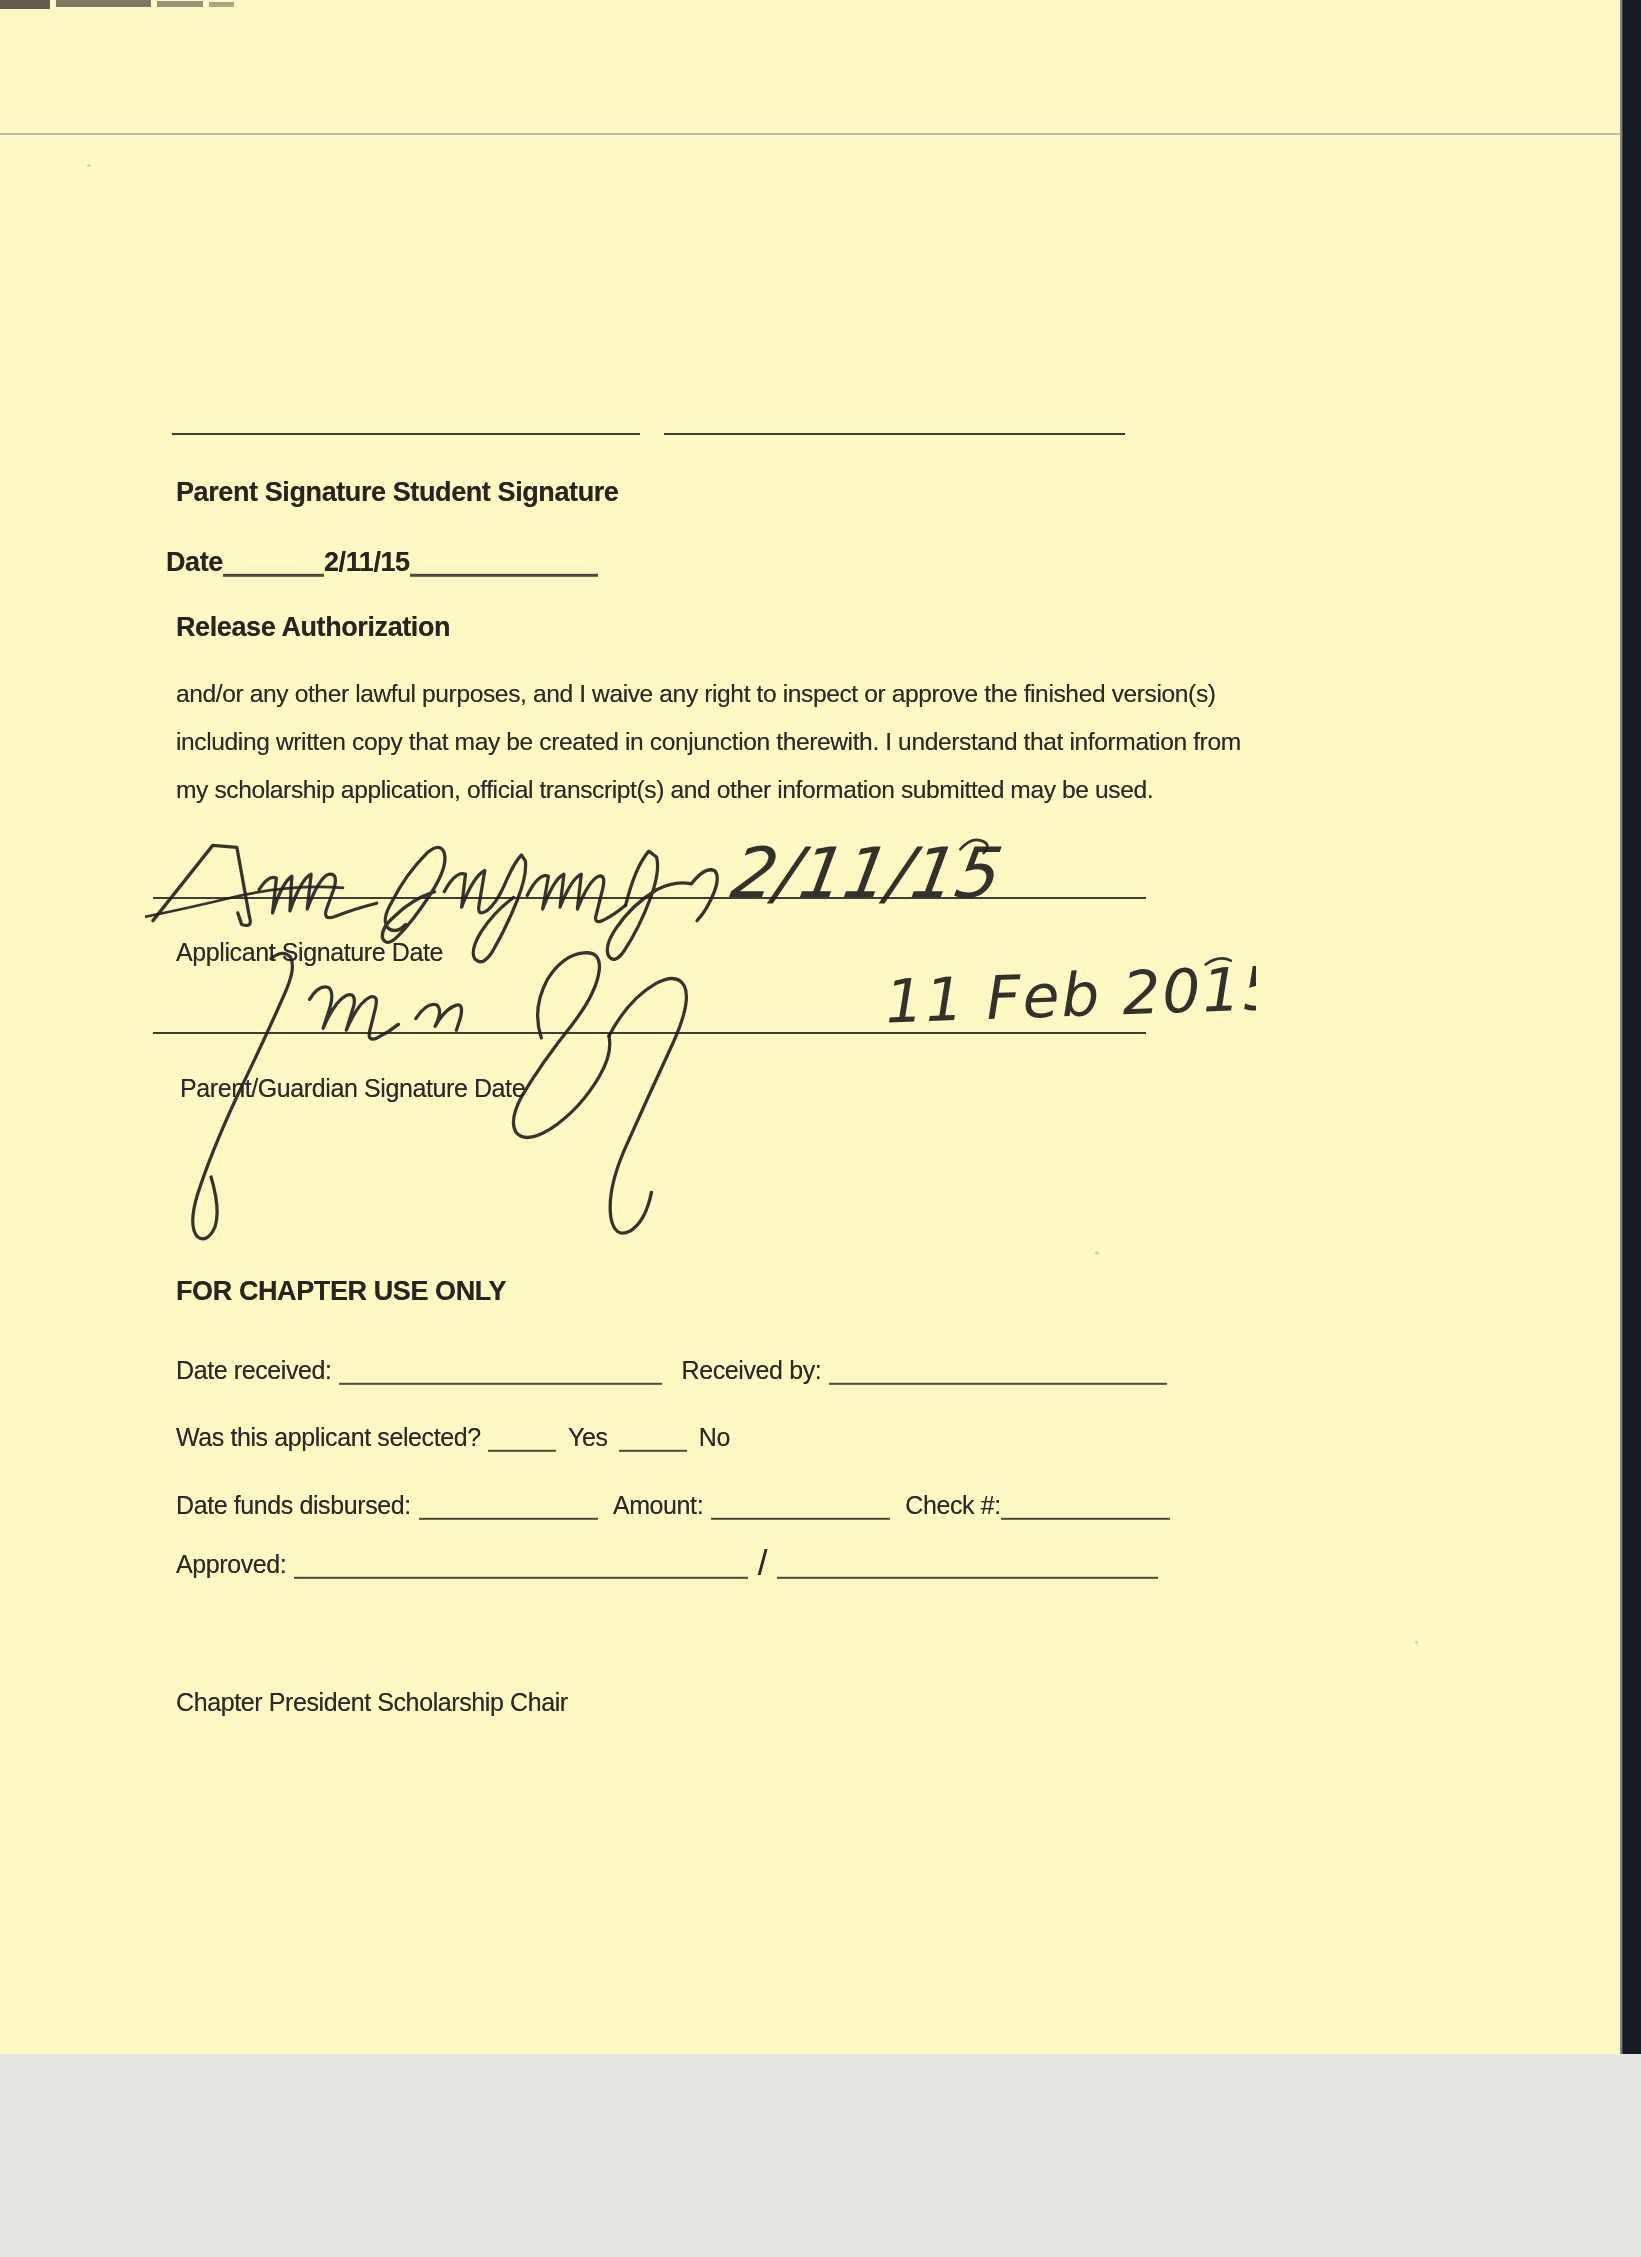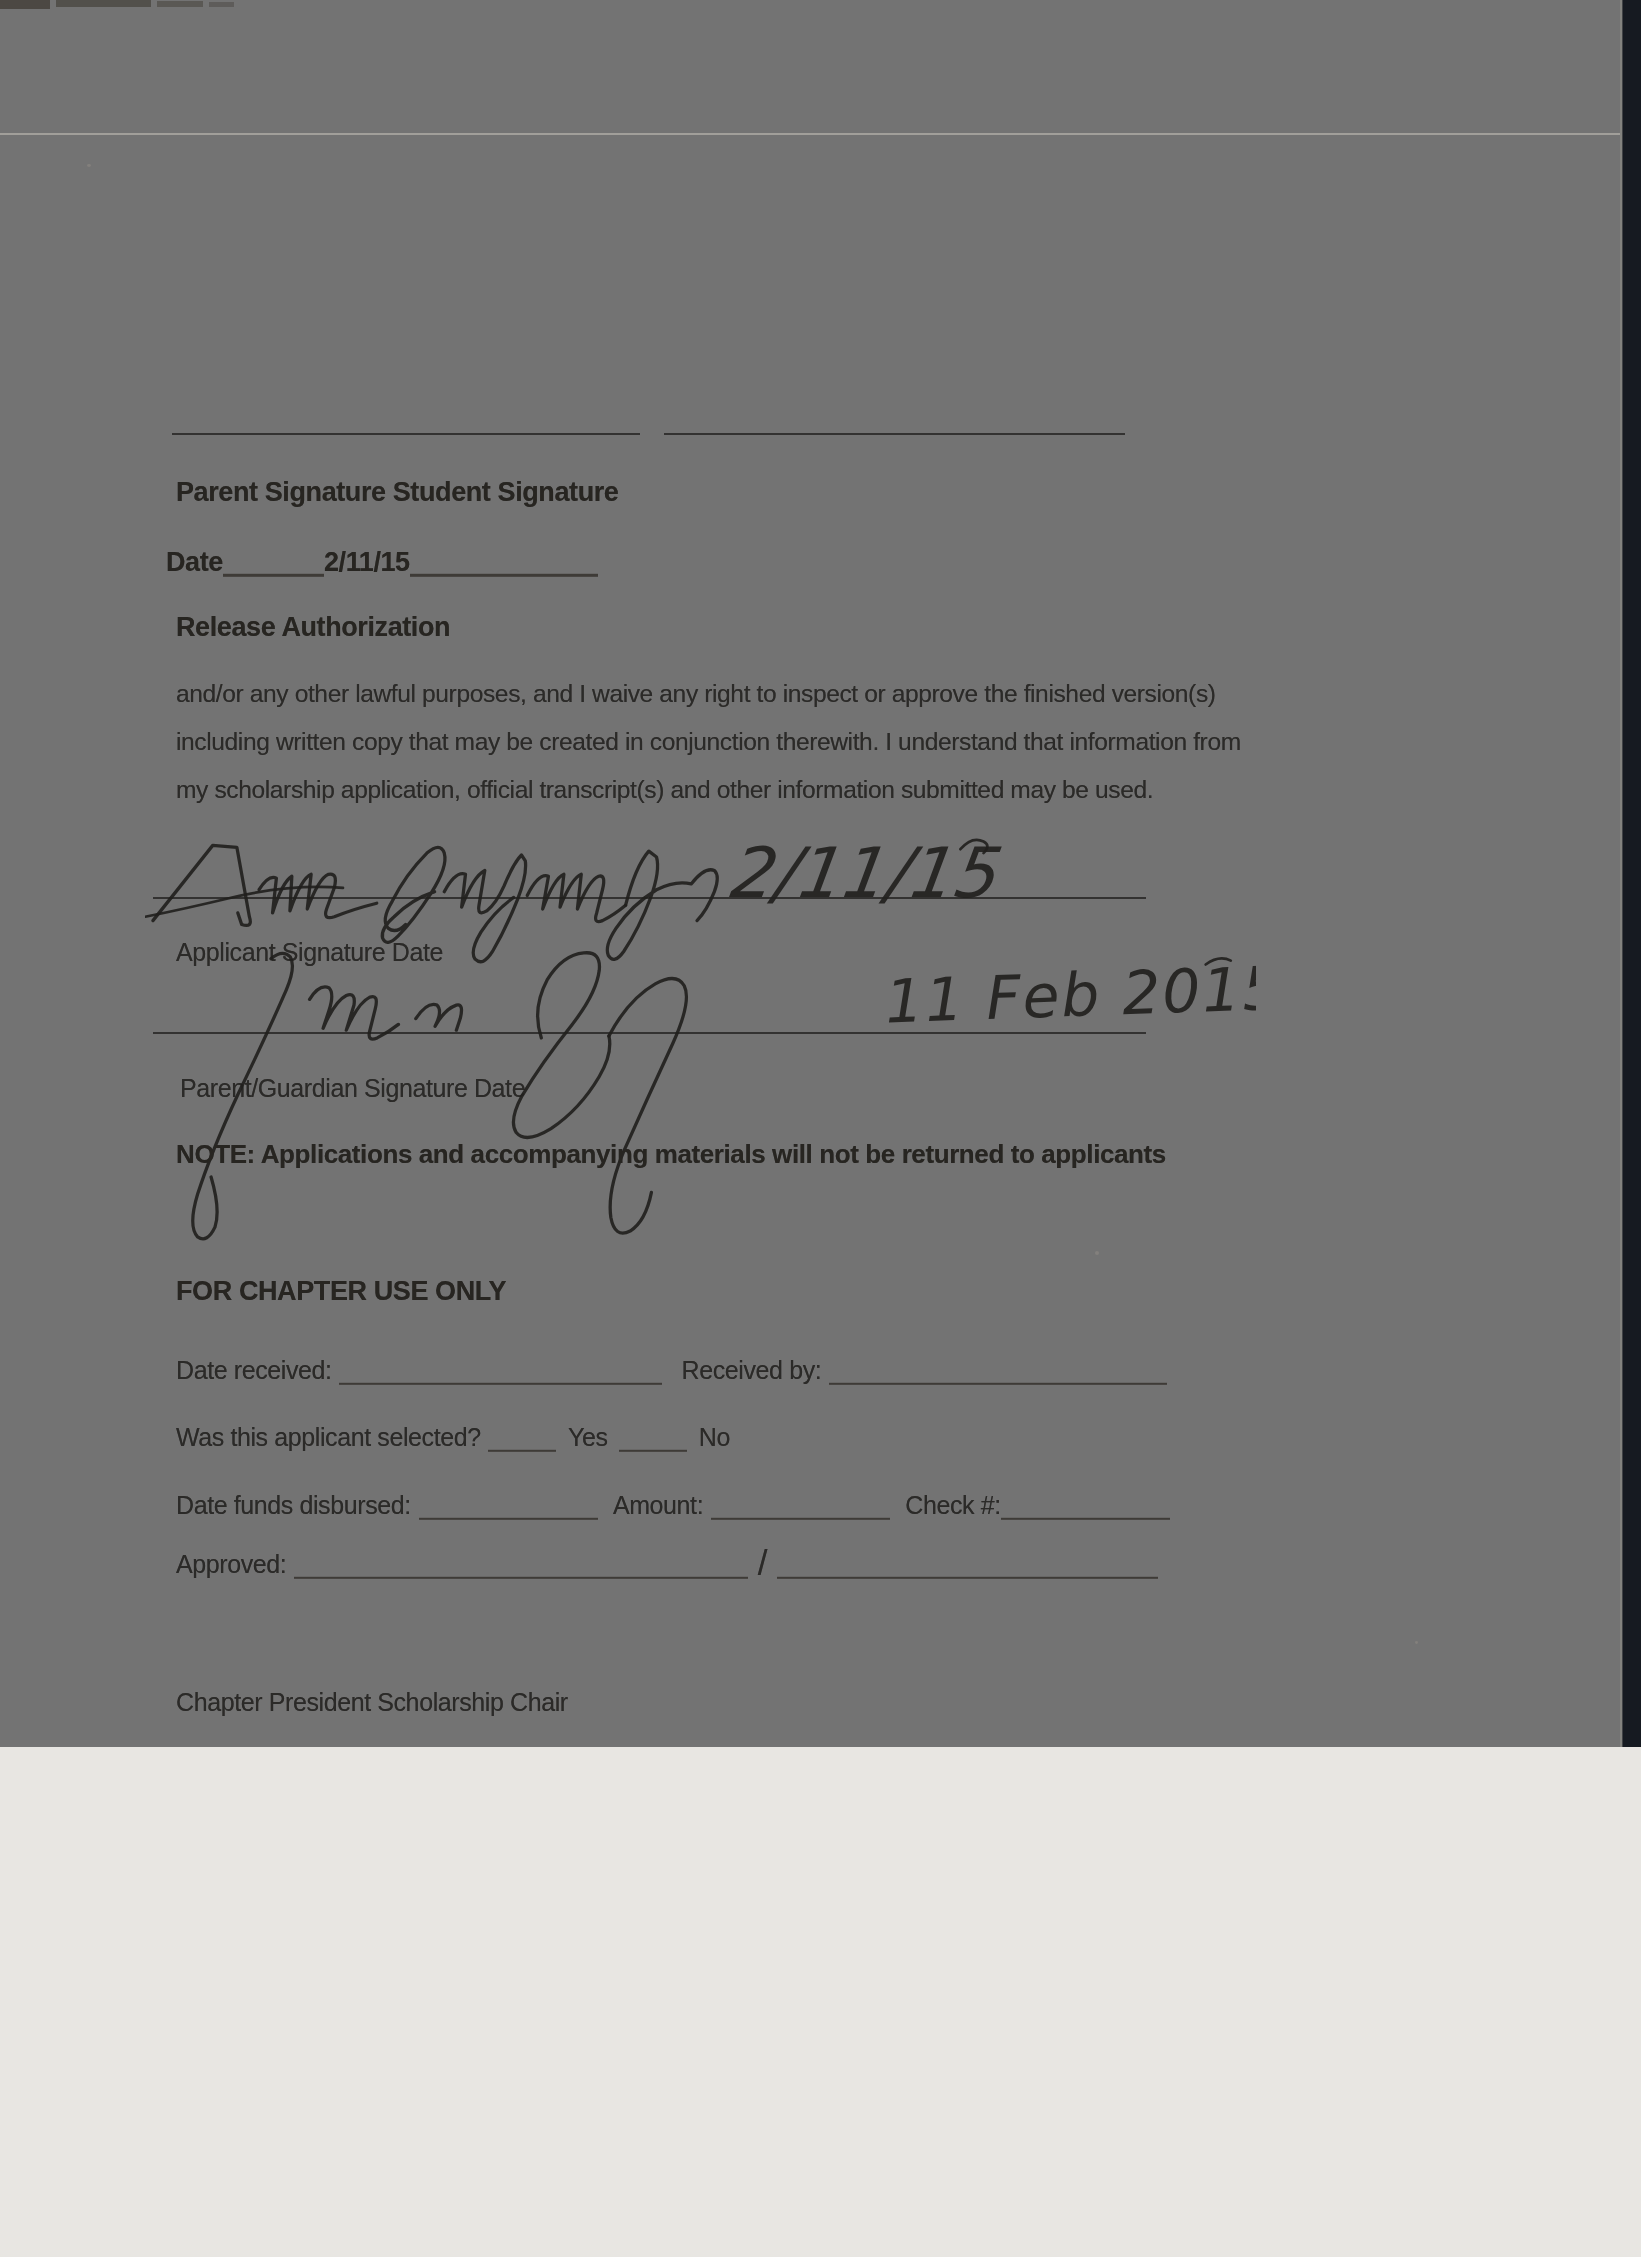--- a/index.html
+++ b/index.html
@@ -1,19 +1,19 @@
 <!DOCTYPE html>
 <html><head>
 <meta charset="utf-8">
 <style>
   html,body{margin:0;padding:0;background:#e8e6e2;}
   .page{
     position:relative;
-    width:1641px;height:1747px;
-    background:#737373;
+    width:1641px;height:2054px;
+    background:#fef9c3;
     overflow:hidden;
     font-family:"Liberation Sans",sans-serif;
     color:#2b2a28;
   }
   .abs{position:absolute;}
   .txt{
     white-space:nowrap;
     font-size:25px;
     letter-spacing:-0.4px;
     color:#2b2a28;
@@ -111,21 +111,20 @@
   <svg class="sig-svg" style="left:126px;top:951px;" width="1130" height="309" viewBox="0 0 1170 320" aria-label="John Langham">
     <path class="sig-stroke" d="M150,8 Q162,-2 170,6 Q176,16 166,40 Q146,86 116,148 Q88,208 74,252 Q64,285 74,296 Q84,303 92,286 Q98,268 88,234"></path>
     <path class="sig-stroke" d="M190,50 Q200,34 210,38 Q216,44 210,62 L204,80 Q216,52 228,46 Q238,42 236,56 L228,82 Q240,54 252,48 Q262,44 258,60 L252,84 Q250,94 260,90 Q272,84 282,76"></path>
     <path class="sig-stroke" d="M300,70 Q312,52 322,56 Q328,62 320,78 Q330,60 342,56 Q350,54 346,70 L342,82"></path>
     <path class="sig-stroke" d="M430,90 Q420,60 436,30 Q452,4 474,2 Q492,0 490,20 Q487,44 462,76 Q430,116 410,150 Q396,176 404,188 Q414,200 440,184 Q470,164 490,130 Q504,106 500,88"></path>
     <path class="sig-stroke" d="M500,88 Q520,50 548,34 Q570,22 578,36 Q586,52 566,96 Q540,152 516,206 Q498,248 502,276 Q506,298 522,290 Q538,280 544,250"></path>
     <text class="hand-date" transform="translate(787,74) rotate(-2)" font-size="62" letter-spacing="2">11 Feb 2015</text>
     <path class="sig-stroke thin" d="M1118,14 q14,-10 26,-4"></path>
   </svg>
 
-  <div class="abs txt bold" style="left:176px;top:1139px;font-size:26px;">NOTE: Applications and accompanying materials will not be returned to applicants</div>
 
   <div class="abs txt bold" style="left:176px;top:1276px;">FOR CHAPTER USE ONLY</div>
 
   <div class="abs txt" style="left:176px;top:1350px;">
     <span>Date received:</span><span class="blank gap8" style="width:323px;"></span><span class="gap20">Received by:</span><span class="blank gap8" style="width:338px;"></span>
   </div>
 
   <div class="abs txt" style="left:176px;top:1485px;">
     <span>Date funds disbursed:</span><span class="blank gap8" style="width:179px;"></span><span class="gap16">Amount:</span><span class="blank gap8" style="width:179px;"></span><span class="gap16">Check #:</span><span class="blank" style="width:169px;"></span>
   </div>

